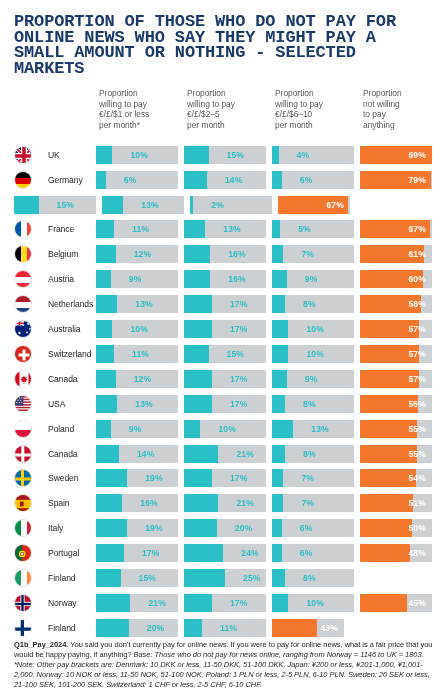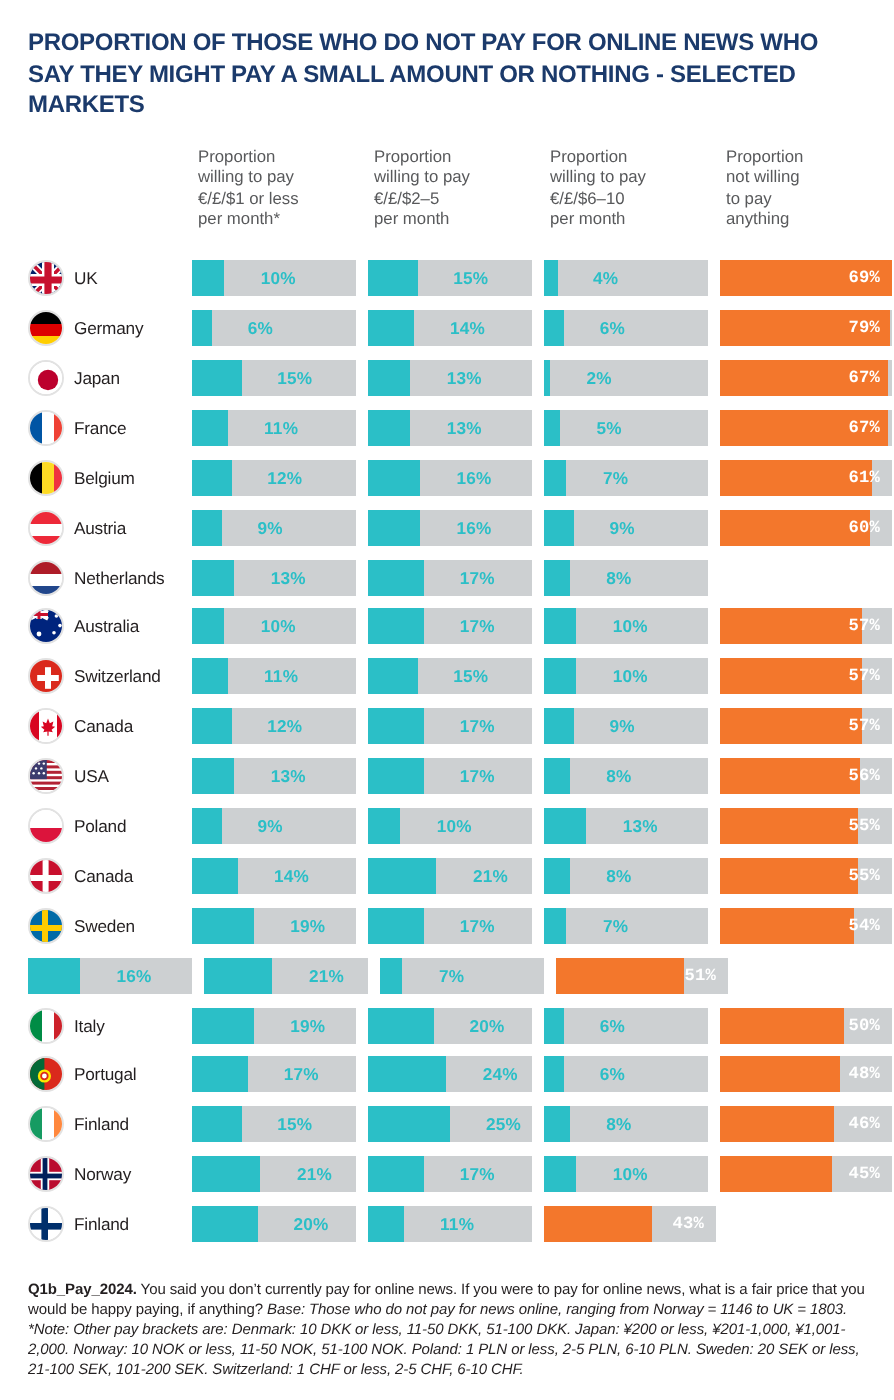--- a/index.html
+++ b/index.html
@@ -12,24 +12,25 @@
   #page {
     position: relative;
     width: 447px; height: 700px;
     padding: 14px 7px 0 14px;
   }
 
   
   .title {
     color: #1b3a6b;
     font-weight: bold;
-    font-size: 12px;
+    font-size: 17px;
     line-height: 15.6px;
     letter-spacing: -0.15px;
     width: 420px;
+    font-family: Liberation Mono, monospace;
   }
 
   
   .header-row {
     display: flex;
     align-items: flex-start;
     margin-top: 12px;
     height: 52px;
   }
   .hdr-spacer { width: 82px; flex: none; }
@@ -50,41 +51,41 @@
   .rows { margin-top: 2px; }
   .row {
     display: flex;
     align-items: center;
     height: 24.9px;
   }
   .label-cell {
     width: 82px; flex: none;
     display: flex;
     align-items: center;
-    gap: 5px;
+    gap: 16px;
   }
   .flag {
     width: 18px; height: 18px;
     border-radius: 50%;
     flex: none;
     overflow: hidden;
     position: relative;
     border: 0.5px solid #e2e2e2;
   }
   .flag svg { display: block; width: 18px; height: 18px; }
   .cname {
     font-size: 8.6px;
     color: #231f20;
     white-space: nowrap;
     letter-spacing: -0.1px;
   }
 
   .bar-cell { flex: none; padding-right: 6px; }
   .bc1, .bc2, .bc3 { width: 88px; }
-  .bc4 { width: 86px; padding-right: 0; font-family: Liberation Mono, monospace; }
+  .bc4 { width: 72px; padding-right: 0; }
 
   .track {
     position: relative;
     width: 100%;
     height: 18px;
     background: #cdd0d2;
   }
   .fill {
     position: absolute;
     left: 0; top: 0; bottom: 0;
@@ -220,29 +221,20 @@
           </div>
         </div>
         <div class="bar-cell bc4">
           <div class="track">
             <div class="fill orange" style="width: 98.5507%;"></div>
             <div class="val white">79%</div>
           </div>
         </div>
       </div>
       <div class="row">
-        <div class="label-cell">
-          <span class="flag">
-            <svg viewBox="0 0 60 60">
-              <rect width="60" height="60" fill="#fff"></rect>
-              <circle cx="30" cy="30" r="17" fill="#BC002D"></circle>
-            </svg>
-          </span>
-          <span class="cname">Japan</span>
-        </div>
         <div class="bar-cell bc1">
           <div class="track">
             <div class="fill" style="width: 30%;"></div>
             <div class="val teal" style="left: 30%;">15%</div>
           </div>
         </div>
         <div class="bar-cell bc2">
           <div class="track">
             <div class="fill" style="width: 26%;"></div>
             <div class="val teal" style="left: 26%;">13%</div>
@@ -389,20 +381,26 @@
         <div class="bar-cell bc2">
           <div class="track">
             <div class="fill" style="width: 34%;"></div>
             <div class="val teal" style="left: 34%;">17%</div>
           </div>
         </div>
         <div class="bar-cell bc3">
           <div class="track">
             <div class="fill" style="width: 16%;"></div>
             <div class="val teal" style="left: 16%;">8%</div>
+          </div>
+        </div>
+        <div class="bar-cell bc4">
+          <div class="track">
+            <div class="fill orange" style="width: 84.058%;"></div>
+            <div class="val white">58%</div>
           </div>
         </div>
       </div>
       <div class="row">
         <div class="label-cell">
           <span class="flag">
             <svg viewBox="0 0 60 60">
               <rect width="60" height="60" fill="#00247D"></rect>
               <g>
                 <path d="M0 0L30 15M30 0L0 15" stroke="#fff" stroke-width="6"></path>
@@ -671,20 +669,31 @@
           </div>
         </div>
         <div class="bar-cell bc4">
           <div class="track">
             <div class="fill orange" style="width: 78.2609%;"></div>
             <div class="val white">54%</div>
           </div>
         </div>
       </div>
       <div class="row">
+        <div class="label-cell">
+          <span class="flag">
+            <svg viewBox="0 0 60 60">
+              <rect width="60" height="60" fill="#FFC400"></rect>
+              <rect width="60" height="16" fill="#AA151B"></rect>
+              <rect y="44" width="60" height="16" fill="#AA151B"></rect>
+              <rect x="16" y="22" width="13" height="16" fill="#AA151B"></rect>
+            </svg>
+          </span>
+          <span class="cname">Spain</span>
+        </div>
         <div class="bar-cell bc1">
           <div class="track">
             <div class="fill" style="width: 32%;"></div>
             <div class="val teal" style="left: 32%;">16%</div>
           </div>
         </div>
         <div class="bar-cell bc2">
           <div class="track">
             <div class="fill" style="width: 42%;"></div>
             <div class="val teal" style="left: 42%;">21%</div>
@@ -799,26 +808,20 @@
             <div class="fill" style="width: 50%;"></div>
             <div class="val teal" style="left: 50%; text-align: right;">25%</div>
           </div>
         </div>
         <div class="bar-cell bc3">
           <div class="track">
             <div class="fill" style="width: 16%;"></div>
             <div class="val teal" style="left: 16%;">8%</div>
           </div>
         </div>
-        <div class="bar-cell bc4">
-          <div class="track">
-            <div class="fill orange" style="width: 66.6667%;"></div>
-            <div class="val white">46%</div>
-          </div>
-        </div>
       </div>
       <div class="row">
         <div class="label-cell">
           <span class="flag">
             <svg viewBox="0 0 60 60">
               <rect width="60" height="60" fill="#BA0C2F"></rect>
               <rect x="18" y="0" width="14" height="60" fill="#fff"></rect>
               <rect x="0" y="23" width="60" height="14" fill="#fff"></rect>
               <rect x="21" y="0" width="8" height="60" fill="#00205B"></rect>
               <rect x="0" y="26" width="60" height="8" fill="#00205B"></rect>

